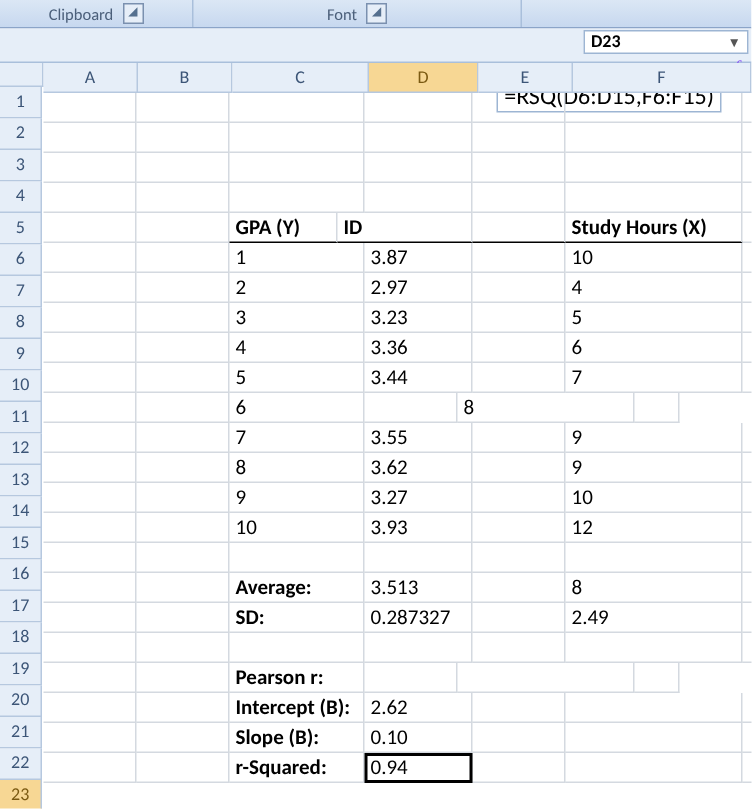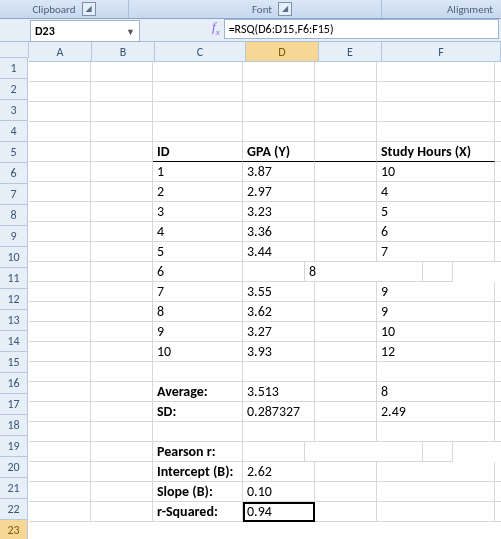--- a/index.html
+++ b/index.html
@@ -14,21 +14,20 @@
     overflow: hidden;
   }
   .ribbon-groups {
     display: flex;
     height: 18px;
     background: linear-gradient(#dbe7f5, #c7d8ef);
     border-bottom: 1px solid #8ba4c8;
     font-size: 11px;
     color: #4b5f7a;
     align-items: center;
-    gap: 34px;
   }
   .rg {
     display: flex;
     align-items: center;
     justify-content: center;
     height: 100%;
     border-right: 1px solid #a9bfdb;
     position: relative;
     padding: 0 4px;
   }
@@ -37,25 +36,26 @@
     width: 12px; height: 12px;
     border: 1px solid #7a90af;
     background: #e6eef8;
     font-size: 8px;
     line-height: 10px;
     text-align: center;
     color: #55708f;
   }
   .namebox-bar {
     display: flex;
-    align-items: flex-start;
+    align-items: flex-end;
     height: 22px;
     background: #e6eef8;
     border-bottom: 1px solid #a9bfdb;
     font-size: 12px;
+    flex-direction: column;
   }
   .namebox {
     width: 100px;
     height: 20px;
     margin: 1px 2px 1px 30px;
     background: #fff;
     border: 1px solid #9db5d3;
     display: flex;
     align-items: center;
     justify-content: space-between;
@@ -74,22 +74,22 @@
     font-size: 13px;
   }
   .formula-input {
     flex: 1;
     height: 18px;
     background: #fff;
     border: 1px solid #9db5d3;
     padding: 0 4px;
     display: flex;
     align-items: center;
-    font-size: 12px;
-    margin-right: 2px;
+    font-size: 16px;
+    margin-right: 20px;
   }
   .sheet {
     display: flex;
     height: calc(539px - 18px - 22px);
   }
   .corner {
     width: 28px;
     height: 20px;
     background: #e6eef8;
     border-right: 1px solid #b6c8df;
@@ -164,23 +164,20 @@
 <body>
 
 <div class="ribbon-groups">
   <div class="rg" style="width:120px">
     <span>Clipboard</span>
     <span class="dlg">◢</span>
   </div>
   <div class="rg" style="width:210px">
     <span>Font</span>
     <span class="dlg">◢</span>
-  </div>
-  <div class="rg" style="flex:1;border-right:none">
-    <span style="margin-left:auto;margin-right:4px">Alignment</span>
   </div>
 </div>
 
 <div class="namebox-bar">
   <div class="namebox">
     <span>D23</span>
     <span class="dd">▼</span>
   </div>
   <span class="fx-icon">f<span style="font-size:9px;vertical-align:sub">x</span></span>
   <div class="formula-input">
@@ -260,22 +257,22 @@
           <div class="cell cB"></div>
           <div class="cell cC"></div>
           <div class="cell cD"></div>
           <div class="cell cE"></div>
           <div class="cell cF"></div>
           <div class="cell cG"></div>
         </div>
         <div class="grid-row">
           <div class="cell cA"></div>
           <div class="cell cB"></div>
+          <div class="cell cD b hdr-underline">GPA (Y)</div>
           <div class="cell cC b hdr-underline">ID</div>
-          <div class="cell cD b hdr-underline">GPA (Y)</div>
           <div class="cell cE hdr-underline"></div>
           <div class="cell cF r b hdr-underline">Study Hours (X)</div>
           <div class="cell cG"></div>
         </div>
         <div class="grid-row">
           <div class="cell cA"></div>
           <div class="cell cB"></div>
           <div class="cell cC r">1</div>
           <div class="cell cD r">3.87</div>
           <div class="cell cE"></div>

